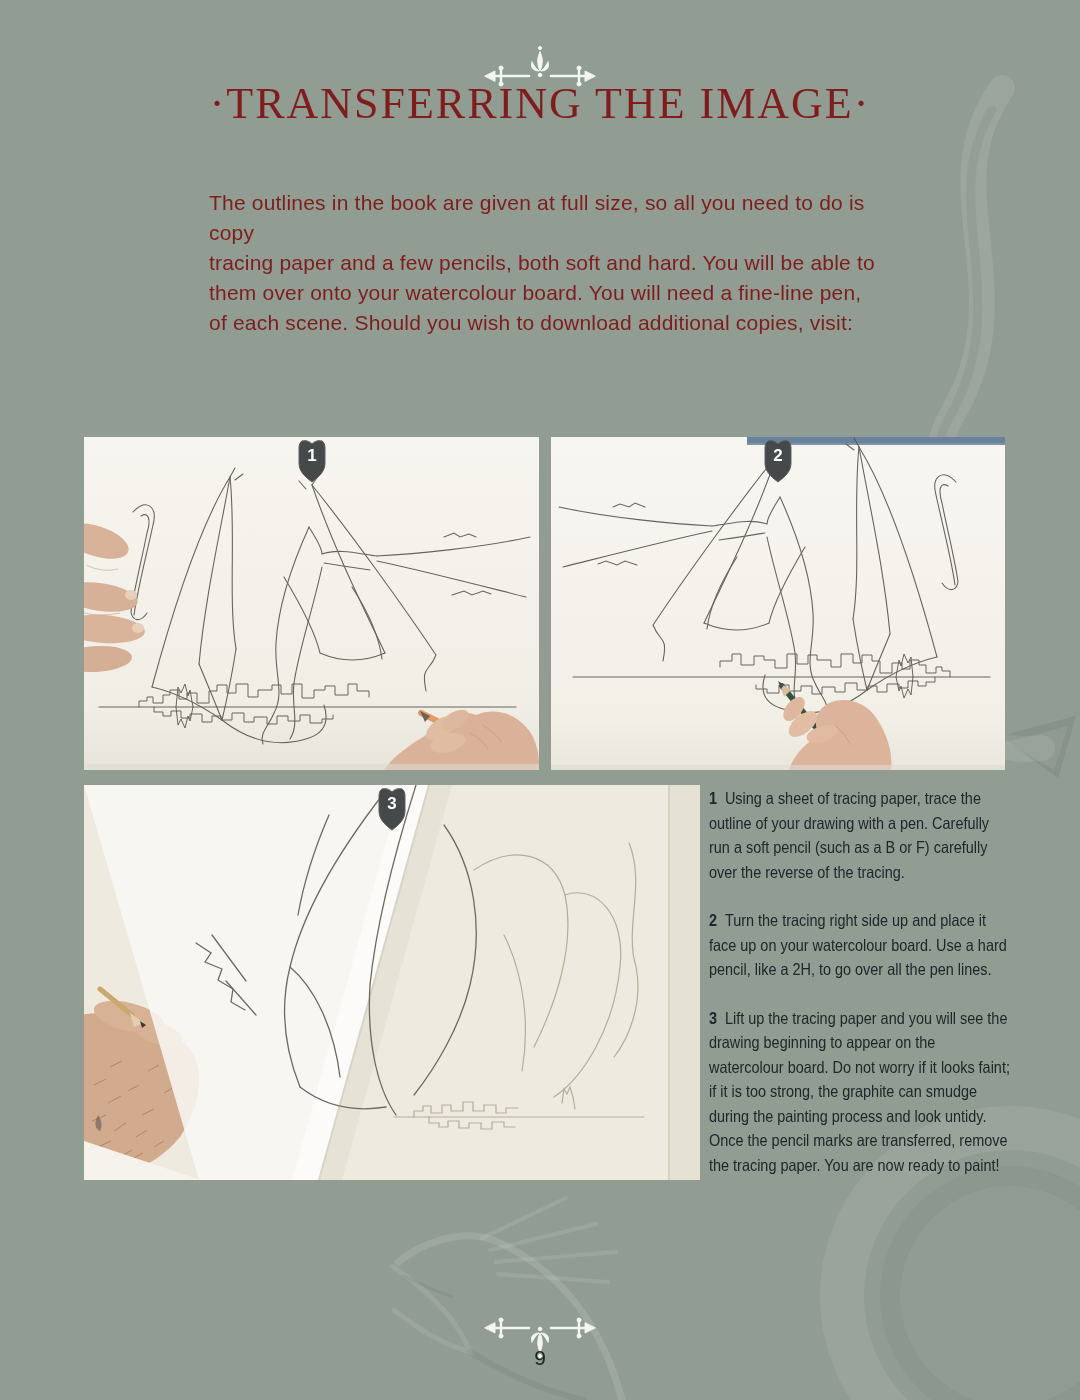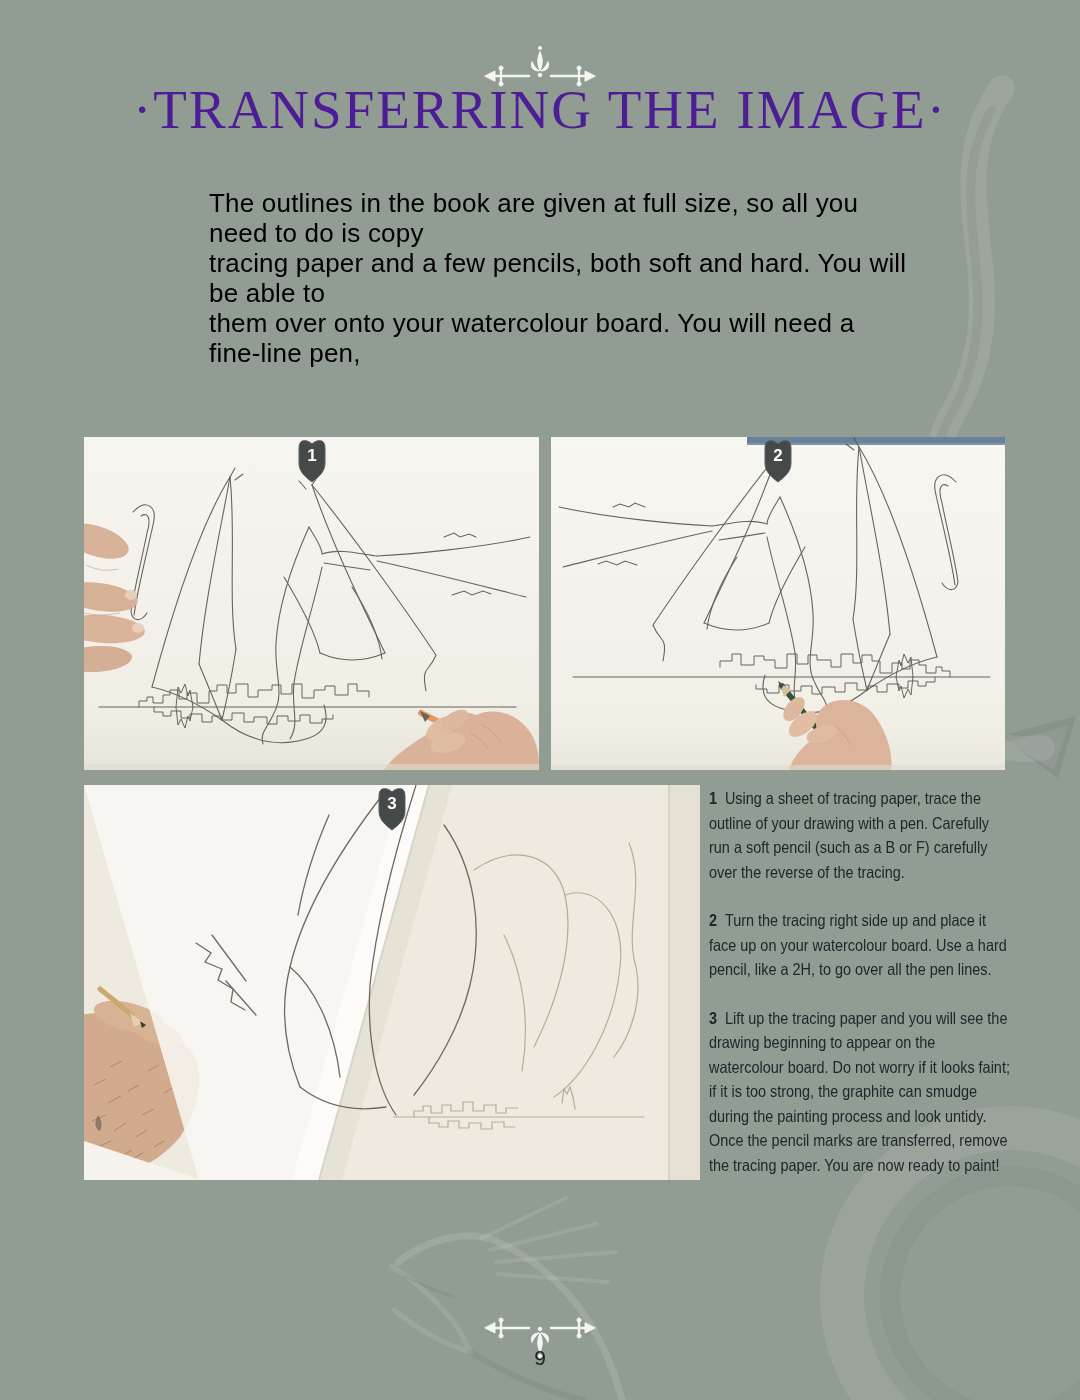--- a/index.html
+++ b/index.html
@@ -8,25 +8,25 @@
     background:#919c92;overflow:hidden;
     font-family:"Liberation Sans",sans-serif;
   }
   .watermark{position:absolute;left:0;top:0;pointer-events:none;}
   .ornament{position:absolute;left:50%;transform:translateX(-50%);}
   .ornament.top{top:44px;}
   .ornament.bottom{top:1314px;transform:translateX(-50%) scaleY(-1);}
   .title{
     position:absolute;top:78px;left:0;width:100%;margin:0;
     text-align:center;font-family:"Liberation Serif",serif;font-weight:400;
-    font-size:55px;letter-spacing:2px;color:#4c1d95;white-space:nowrap;
+    font-size:44px;letter-spacing:2px;color:#7f1d1d;white-space:nowrap;
   }
   .intro{
     position:absolute;left:209px;top:188px;width:700px;
-    font-size:26px;line-height:30px;letter-spacing:.2px;color:#000000;
+    font-size:21px;line-height:30px;letter-spacing:.2px;color:#7f1d1d;
   }
   .photo{
     position:absolute;overflow:hidden;background:#f3f0e9;
   }
   .photo-1{left:84px;top:437px;width:455px;height:333px;}
   .photo-2{left:551px;top:437px;width:454px;height:333px;}
   .photo-3{left:84px;top:785px;width:616px;height:395px;}
   .photo svg.art{display:block;}
   .badge{
     position:absolute;top:0;left:50%;transform:translateX(-50%);
@@ -85,20 +85,21 @@
       <circle cx="61" cy="31" r="1.8"></circle>
     </g>
   </svg>
 
   <h1 class="title">·TRANSFERRING THE IMAGE·</h1>
 
   <div class="intro">
     <div>The outlines in the book are given at full size, so all you need to do is copy</div>
     <div>tracing paper and a few pencils, both soft and hard. You will be able to</div>
     <div>them over onto your watercolour board. You will need a fine-line pen,</div>
+    <div>of each scene. Should you wish to download additional copies, visit:</div>
   </div>
 
   <figure class="photo photo-1" style="margin:0">
     <svg class="art" width="455" height="333" viewBox="0 0 455 333" aria-hidden="true">
       <defs>
         <linearGradient id="paper1" x1="0" y1="0" x2="0" y2="1">
           <stop offset="0" stop-color="#f7f5ef"></stop>
             <stop offset="0.8" stop-color="#f1eee6"></stop>
           <stop offset="1" stop-color="#e7e4da"></stop>
         </linearGradient>

